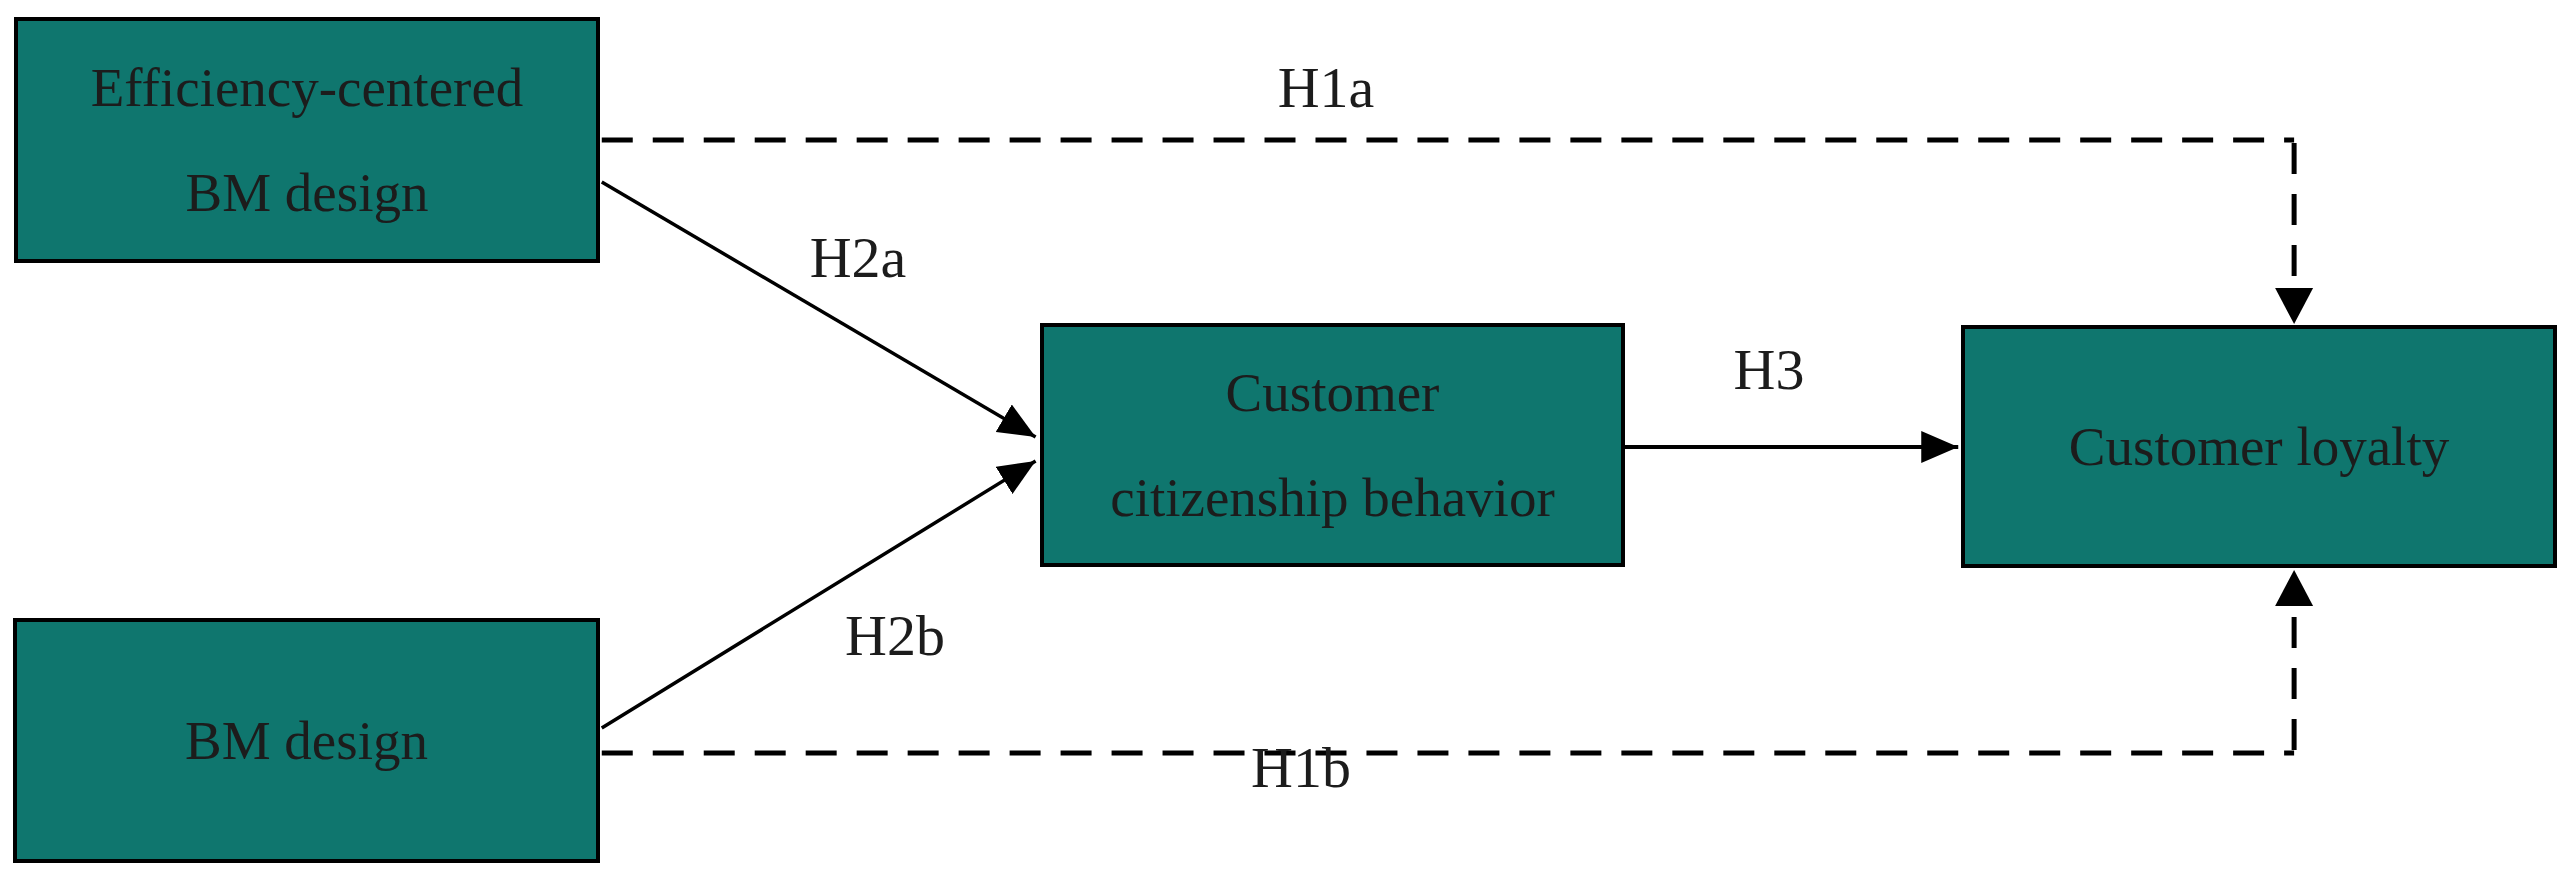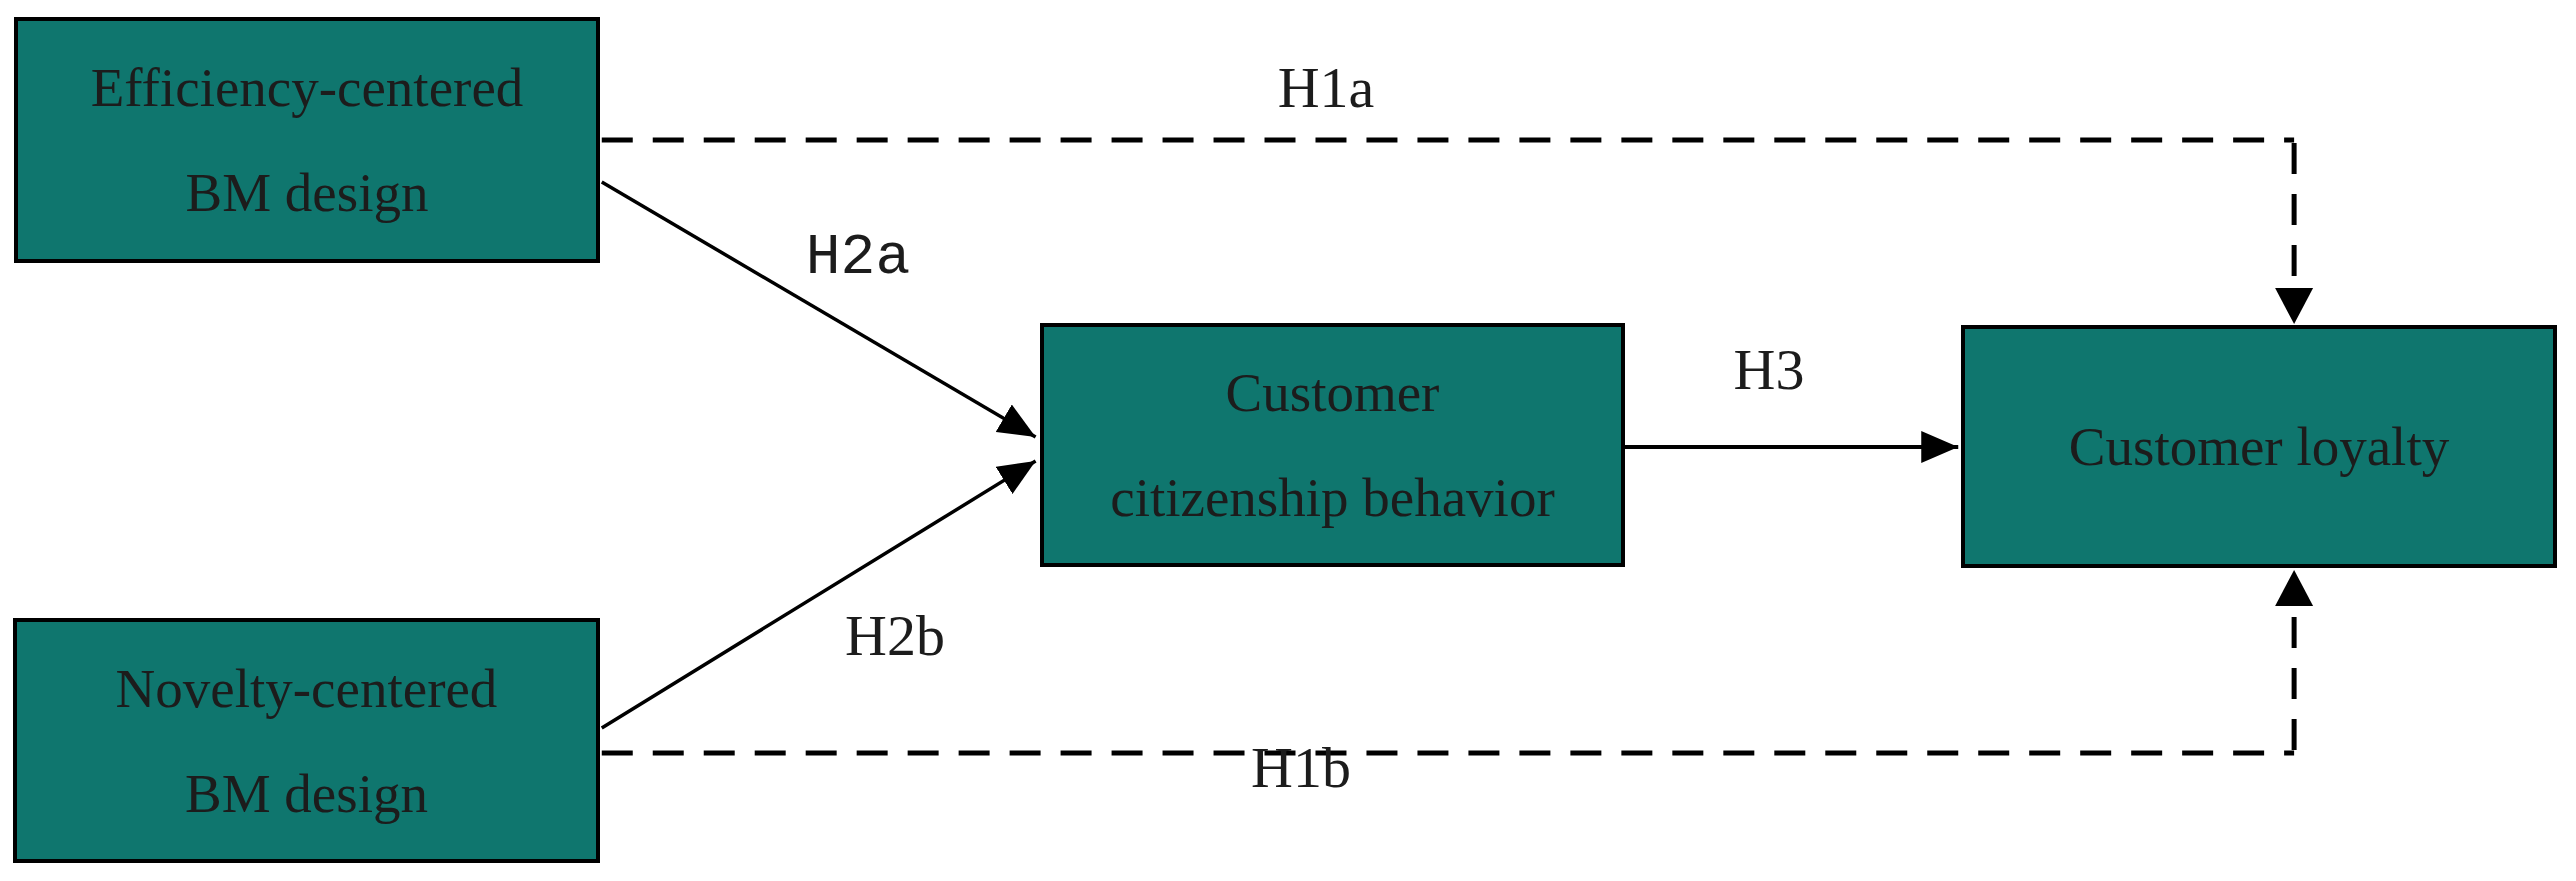--- a/index.html
+++ b/index.html
@@ -43,21 +43,21 @@
   .node-ccb { left: 1040px; top: 323px; width: 585px; height: 244px; }
   .node-loy { left: 1961px; top: 325px; width: 596px; height: 243px; }
   .edge-label {
     position: absolute;
     transform: translate(-50%, -50%);
     font-size: 58px;
     line-height: 1;
     white-space: nowrap;
   }
   .lbl-h1a { left: 1326px; top: 88px;  }
-  .lbl-h2a { left: 858px;  top: 258px; font-family: Liberation Mono, monospace; }
+  .lbl-h2a { left: 858px;  top: 258px; }
   .lbl-h2b { left: 895px;  top: 636px; }
   .lbl-h3  { left: 1769px; top: 370px; }
   .lbl-h4  { left: 1307px; top: 655px; }
   .lbl-h1b { left: 1301px; top: 768px; }
   .solid-edge  { stroke: #000000; stroke-width: 3.5px; fill: none; }
   .h3-edge     { stroke: #000000; stroke-width: 4px;   fill: none; }
   .dashed-edge { stroke: #000000; stroke-width: 5px;   fill: none; stroke-dasharray: 31 20; }
   .arrowhead   { fill: #000000; stroke: none; }
 </style>
 </head>
@@ -86,21 +86,20 @@
     <path class="dashed-edge" d="M2295,750 V605"></path>
     <polygon class="arrowhead" points="2276,606 2314,606 2295,570"></polygon>
   </svg>
 
   <div class="node node-eff">
     <span>Efficiency-centered</span>
     <span>BM design</span>
   </div>
 
   <div class="node node-nov">
-    <span>Novelty-centered</span>
     <span>BM design</span>
   </div>
 
   <div class="node node-loy">
     <span>Customer loyalty</span>
   </div>
 
   <div class="node node-ccb">
     <span>Customer</span>
     <span>citizenship behavior</span>

